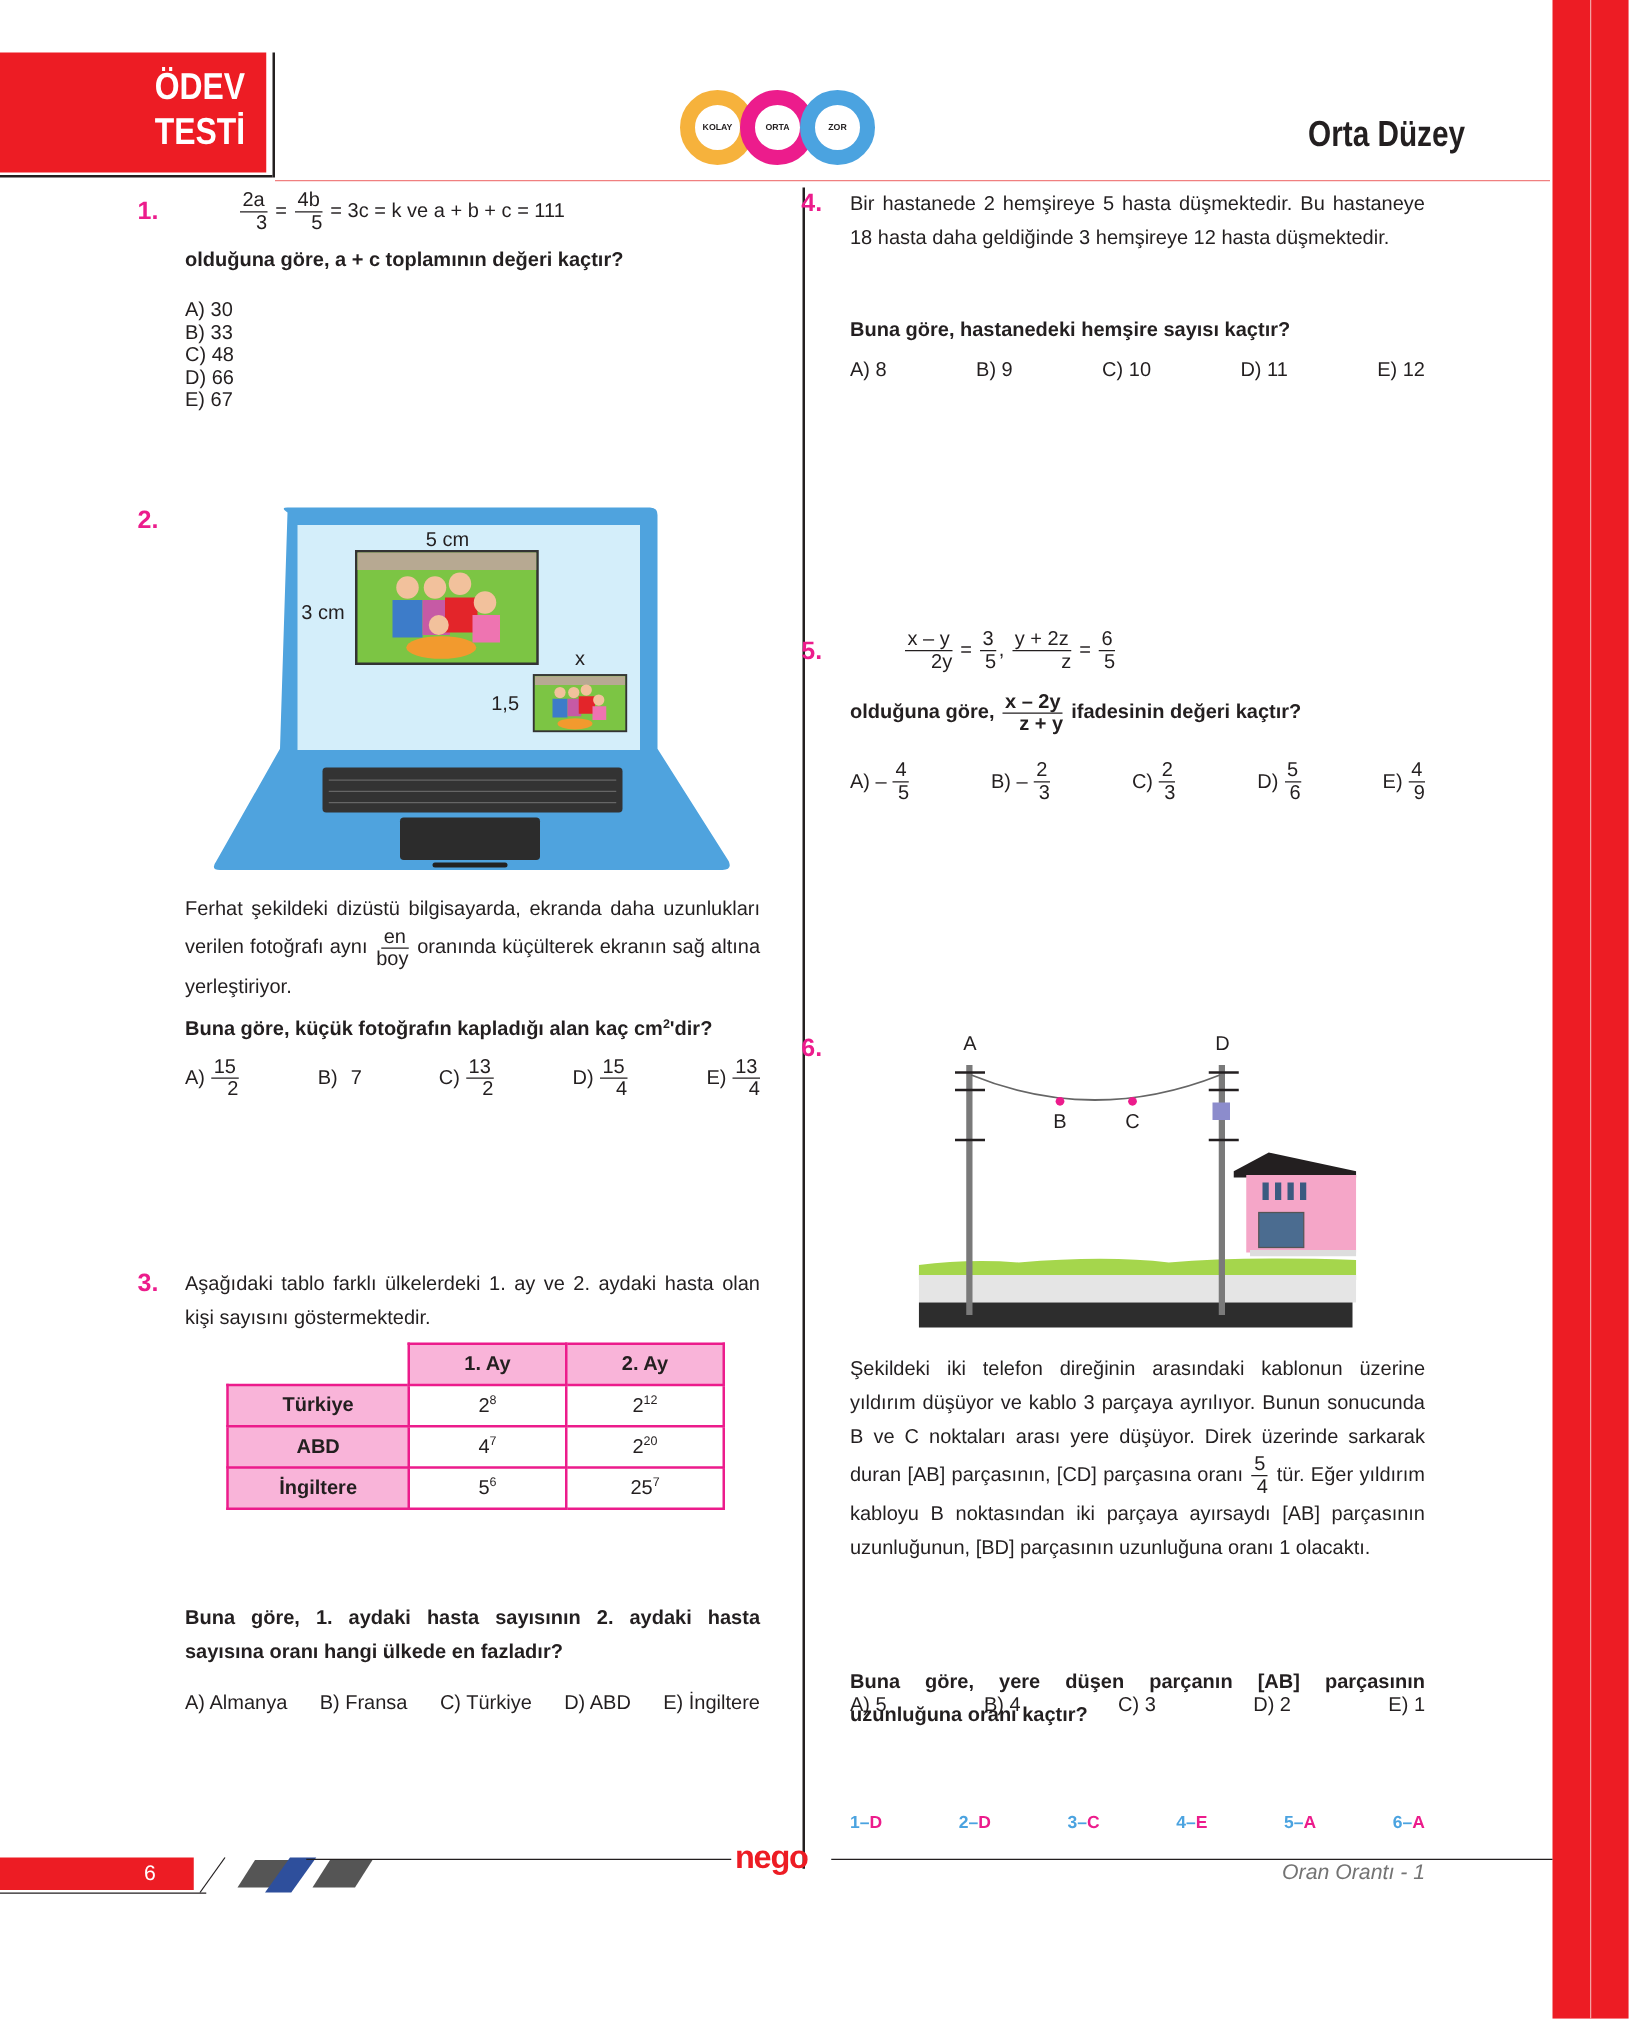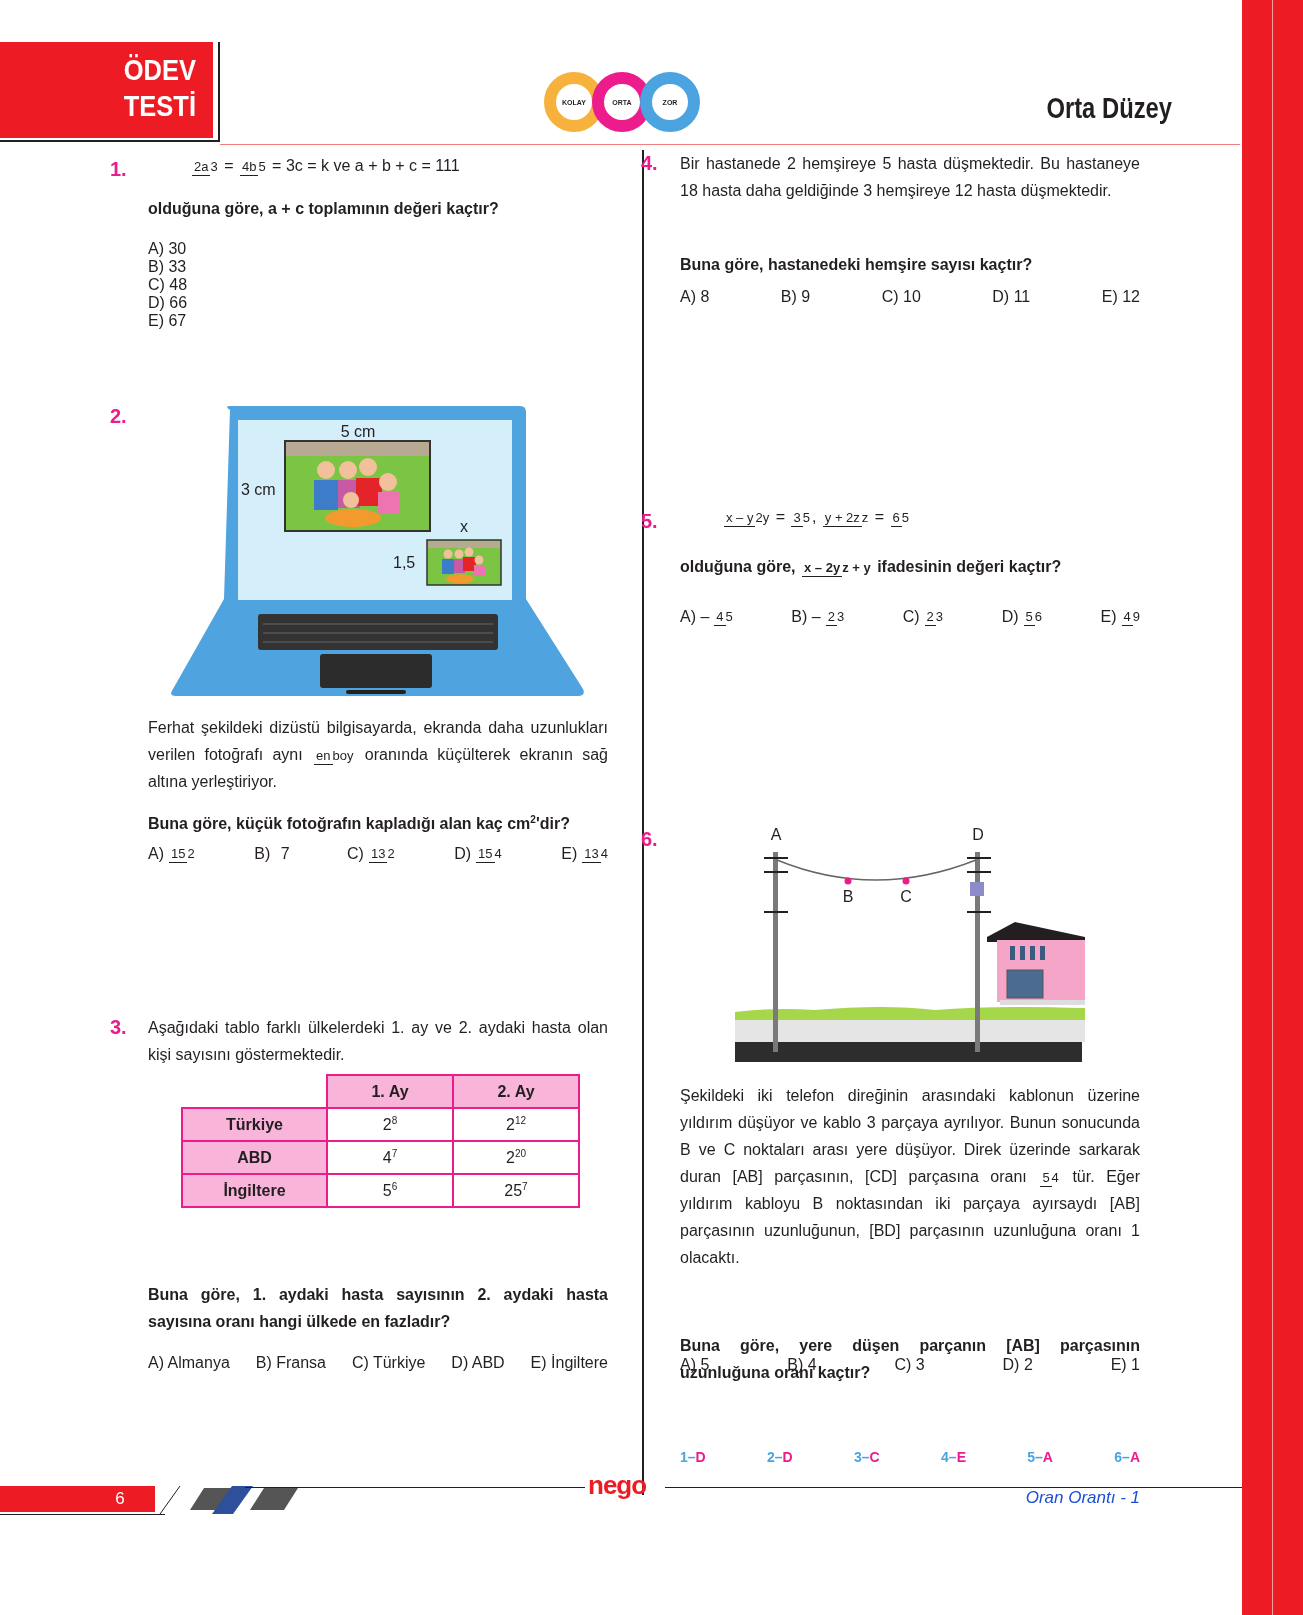--- a/index.html
+++ b/index.html
@@ -22,40 +22,40 @@
   .ring { position: absolute; width: 60px; height: 60px; border-radius: 50%; border-width: 12px; border-style: solid;
           box-sizing: border-box; display: flex; align-items: center; justify-content: center; background: #fff; }
   .ring span { font-size: 7px; font-weight: bold; color: #231f20; }
   
   .col-divider { left: 642px; top: 150px; width: 2px; height: 1345px; background: #231f20; }
   
   .qnum { color: #ec1c8c; font-weight: bold; font-size: 20px; }
   .txt { font-size: 16px; line-height: 27px; }
   .bold { font-weight: bold; }
   .just { text-align: justify; }
-  .frac { display: inline-flex; flex-direction: row; align-items: flex-start; vertical-align: middle;
-          font-size: 13px; line-height: 17px; margin: 0 2px; }
+  .frac { display: inline-flex; flex-direction: column; align-items: flex-end; vertical-align: middle;
+          font-size: 16px; line-height: 17px; margin: 0 2px; }
   .frac .num { border-bottom: 1px solid #231f20; padding: 0 2px; }
   .opts { display: flex; justify-content: space-between; font-size: 16px; }
   .opt { display: flex; align-items: center; gap: 3px; }
   sup { font-size: 10px; }
   
   table.data { border-collapse: collapse; font-size: 16px; }
   table.data td { border: 2px solid #ec1c8c; height: 29px; text-align: center; }
   table.data td.rh { background: #f9b4d9; font-weight: bold; width: 141px; }
   table.data td.ch { background: #f9b4d9; font-weight: bold; width: 122px; }
   table.data td.val { width: 122px; }
   table.data td.blank { border: none; }
   
   .footer-red { left: 0; top: 1486px; width: 155px; height: 26px; background: #ed1c24; }
   .footer-page { left: 100px; top: 1486px; width: 40px; text-align: center; color: #fff; font-size: 17px; line-height: 26px; }
   .footer-line { left: 0; top: 1514px; width: 165px; height: 1px; background: #231f20; }
   .footer-hline { left: 245px; top: 1487px; width: 340px; height: 1px; background: #231f20; }
   .footer-hline2 { left: 665px; top: 1487px; width: 577px; height: 1px; background: #231f20; }
-  .footer-topic { left: 900px; top: 1488px; width: 240px; text-align: right; font-style: italic; font-size: 17px; color: #1d4ed8; }
+  .footer-topic { left: 900px; top: 1488px; width: 240px; text-align: right; font-style: italic; font-size: 17px; color: #737373; }
   .answers { left: 680px; top: 1447px; width: 460px; display: flex; justify-content: space-between;
              font-weight: bold; font-size: 14px; }
   .ans-num { color: #4ba3e0; }
   .ans-let { color: #ec1c8c; }
   .logo { left: 588px; top: 1470px; font-weight: bold; font-size: 26px; color: #ed1c24; letter-spacing: -1px; }
 </style>
 </head>
 <body>
 
 <div class="abs header-box"></div>

